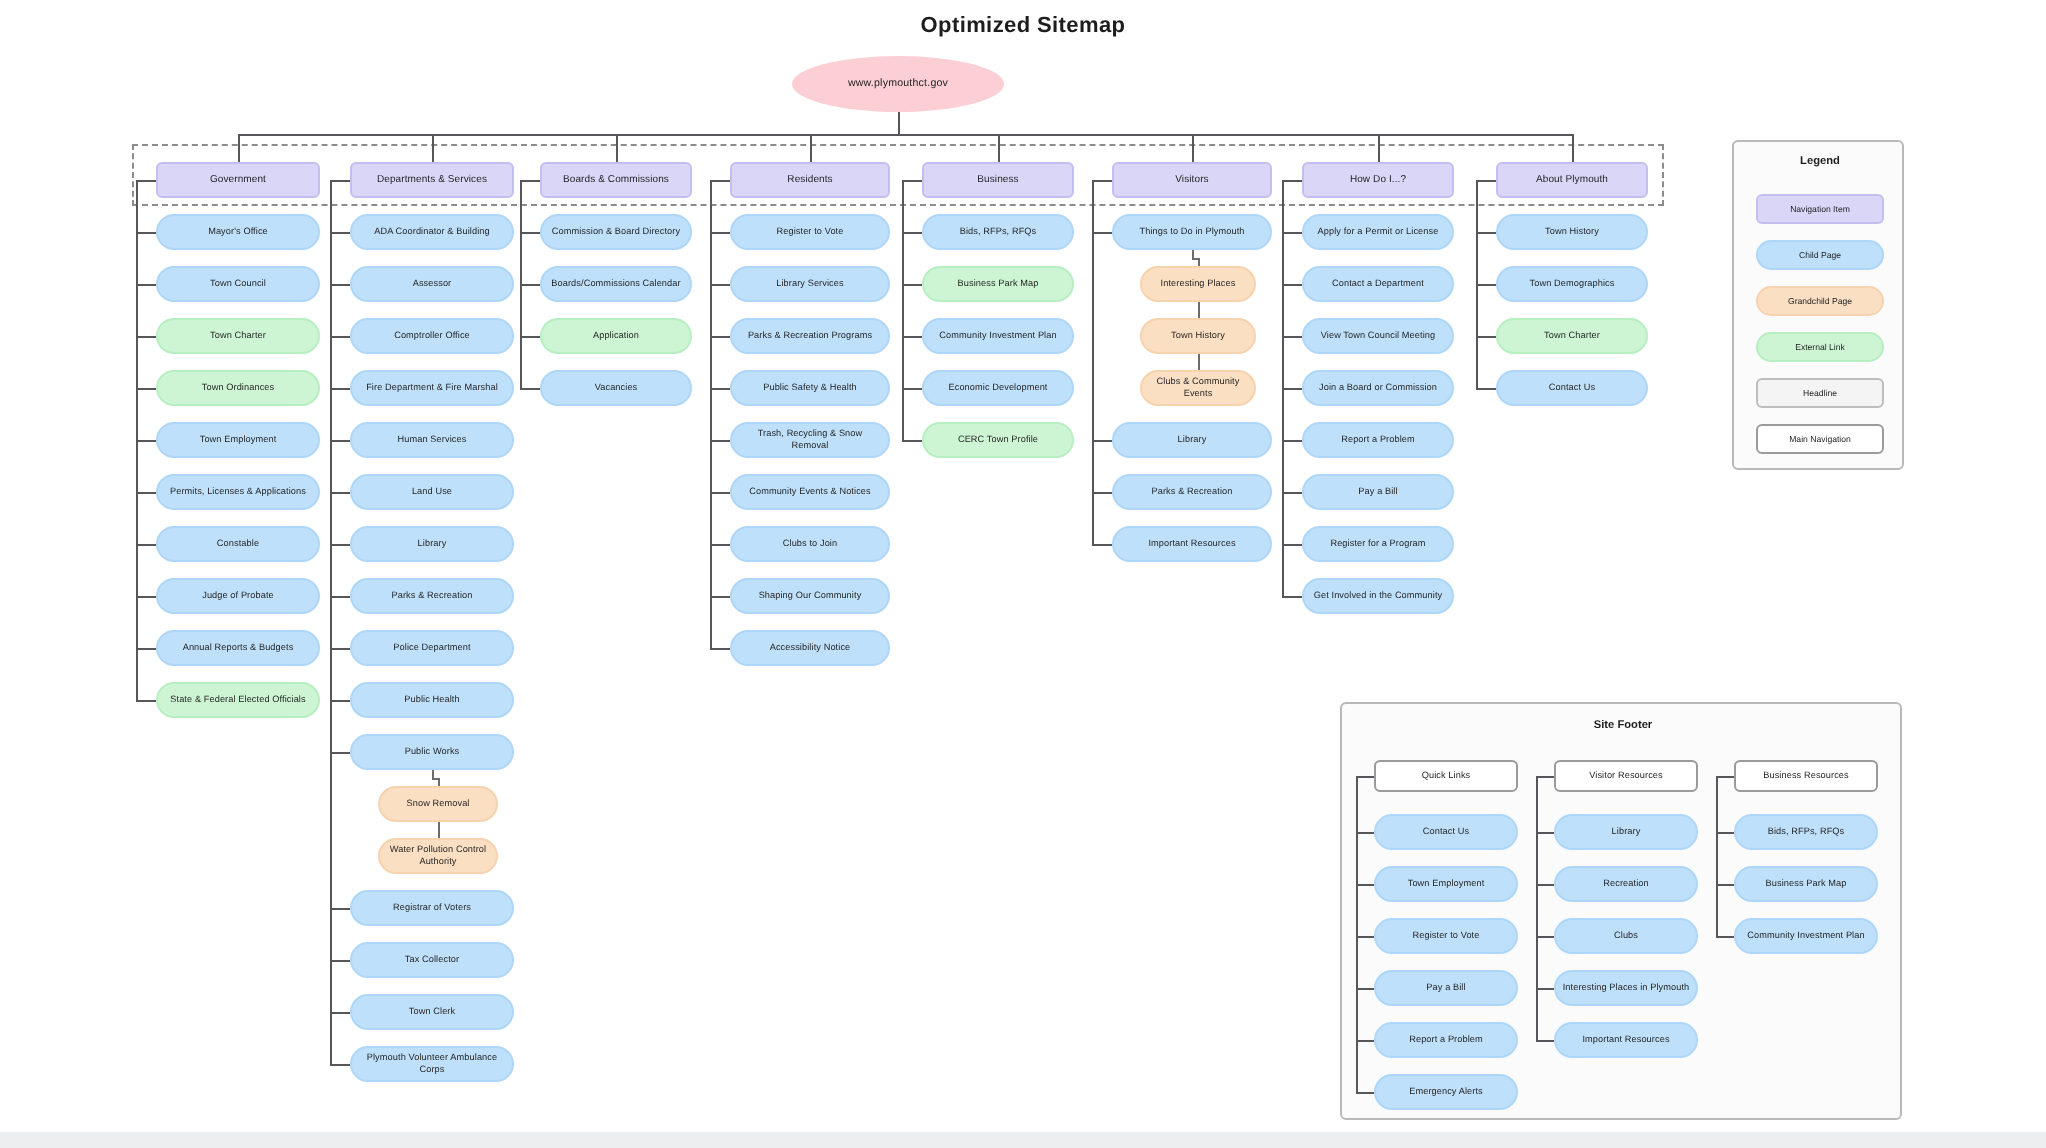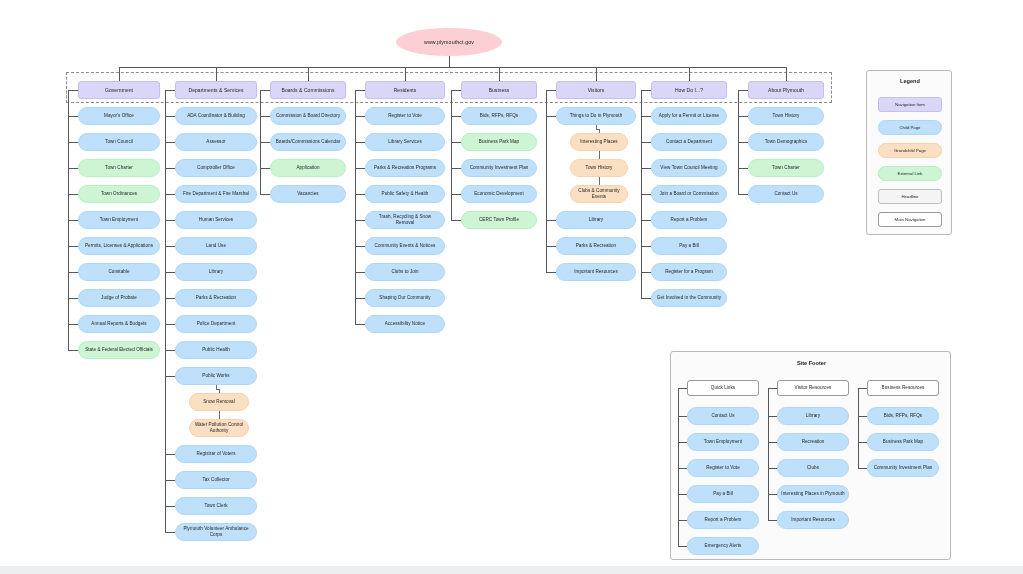--- a/index.html
+++ b/index.html
@@ -138,20 +138,21 @@
     text-align: center; font-size: 5.6px; font-weight: bold; color: #1d1d1d;
   }
 </style>
 </head>
 <body>
 
 <div id="canvas">
 
   <div id="bottom-shade"></div>
 
+  <div id="page-title">Optimized Sitemap</div>
 
   <div class="root-node">
     <span>www.plymouthct.gov</span>
   </div>
 
   <div id="mainnav-frame"></div>
 
   <div id="connector-layer">
       <div class="line vline" style="left: 449px; top: 56px; width: 1px; height: 11px;"></div>
       <div class="line hline" style="left: 119px; top: 67px; width: 667px; height: 1px;"></div>

